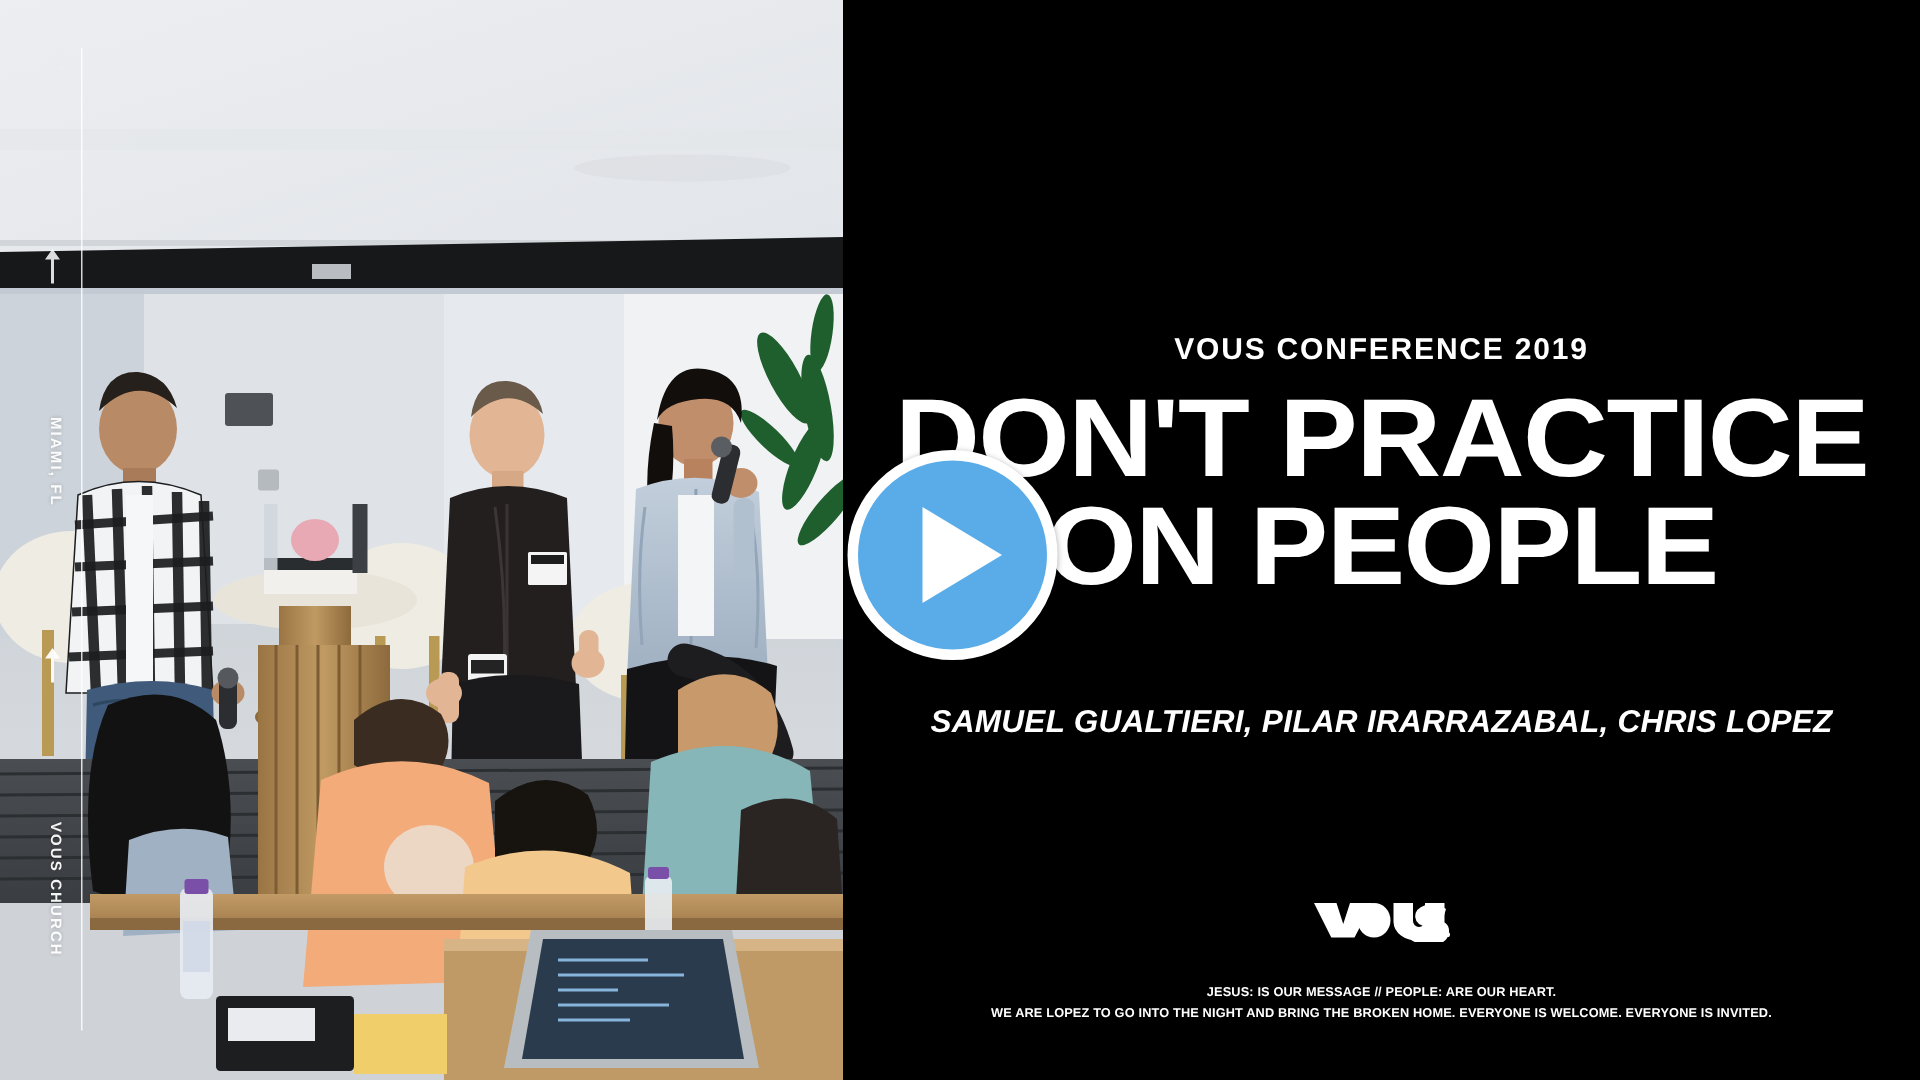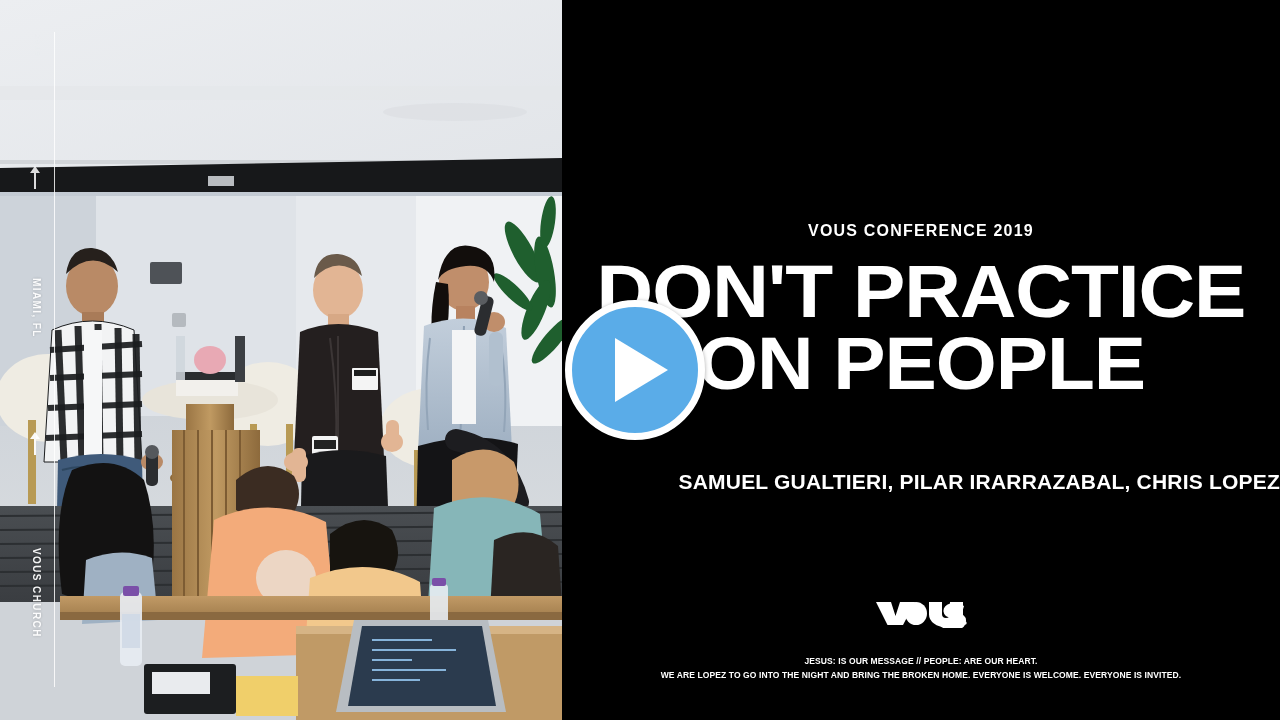--- a/index.html
+++ b/index.html
@@ -87,44 +87,45 @@
     background:#000;
     display:flex;
     flex-direction:column;
     align-items:center;
   }
   .eyebrow {
     position:absolute;
     top:222px; left:0; right:0;
     text-align:center;
     color:#fff;
-    font-size:16px;
+    font-size:20px;
     font-weight:700;
     letter-spacing:1.2px;
   }
   .title {
     position:absolute;
     top:256px; left:0; right:0;
     text-align:center;
     color:#fff;
     font-weight:700;
     font-size:74px;
     line-height:.97;
     letter-spacing:-1px;
     transform:scaleX(1.06);
     white-space:pre-line;
   }
   .speakers {
     position:absolute;
     top:470px; left:0; right:0;
-    text-align:right;
+    text-align:center;
     color:#fff;
     font-size:21px;
     font-weight:700;
     letter-spacing:.2px;
+    font-style:italic;
   }
 
   
   .brand {
     position:absolute;
     top:598px; left:0; right:0;
     display:flex;
     justify-content:center;
     align-items:center;
   }

